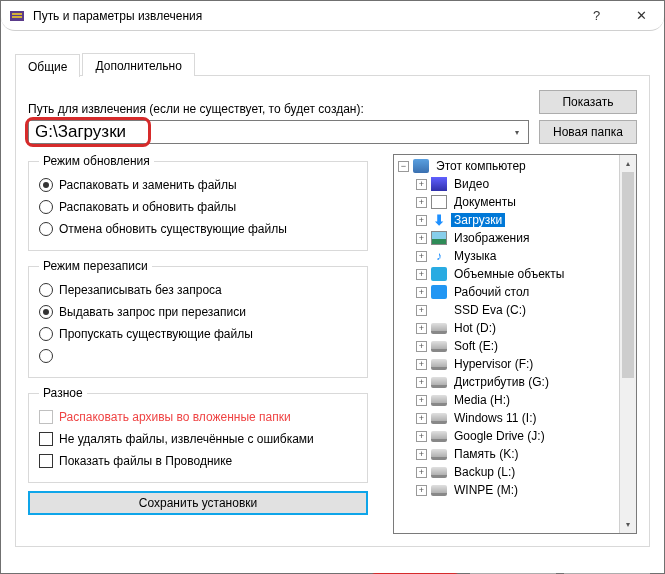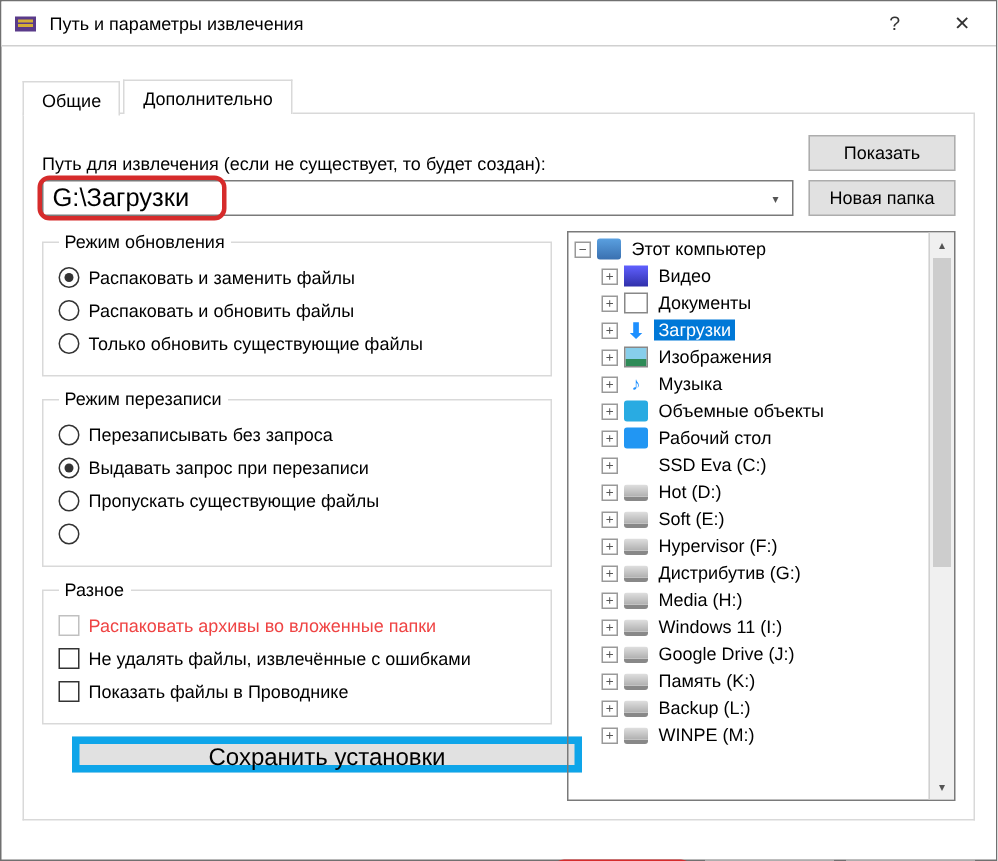--- a/index.html
+++ b/index.html
@@ -1,20 +1,20 @@
 <!DOCTYPE html>
 <html><head>
 <meta charset="utf-8">
 <style>
   * { box-sizing: border-box; font-family: "Segoe UI", Tahoma, sans-serif; }
   html, body { margin: 0; padding: 0; }
   body { background: #fff; font-size: 12px; color: #000; }
 
   .window { width: 665px; height: 574px; background: #fff; border: 1px solid #707070; position: relative; }
-  .titlebar { height: 30px; background: #fff; display: flex; align-items: center; padding-left: 8px; border-bottom: 1px solid #d0d0d0; }
+  .titlebar { height: 30px; background: #fff; display: flex; align-items: center; padding-left: 8px; border-bottom: 1px solid #d0d0d0; border-radius: 14px; }
   .titlebar .icon { width: 16px; height: 16px; margin-right: 8px; }
   .titlebar .title { flex: 1; font-size: 12px; }
   .titlebar .ctrl { width: 45px; height: 29px; display: flex; align-items: center; justify-content: center; color: #333; font-size: 13px; }
 
   .client { padding: 10px 14px 14px 14px; }
 
   .tabs { display: flex; height: 23px; border-bottom: 1px solid #d9d9d9; margin-top: 12px; }
   .tab { padding: 3px 12px 0 12px; border: 1px solid #d9d9d9; border-bottom: none; background: #fff; margin-right: 2px; position: relative; top: 0; height: 23px; line-height: 18px; }
   .tab.active { background: #fff; top: 1px; z-index: 2; }
   .tab-panel { border: 1px solid #d9d9d9; border-top: none; padding: 14px 12px 12px 12px; }
@@ -22,35 +22,35 @@
   .top-row { display: flex; gap: 10px; align-items: flex-end; }
   .path-col { flex: 1; }
   .path-label { margin-bottom: 4px; }
   .path-input-wrap { position: relative; }
   .path-input { width: 100%; height: 24px; border: 1px solid #7a7a7a; padding: 2px 24px 2px 6px; font-size: 17px; }
   .path-highlight { position: absolute; left: -3px; top: -3px; border: 3px solid #d62b2b; border-radius: 8px; height: 30px; width: 126px; pointer-events: none; }
   .dd-arrow { position: absolute; right: 4px; top: 4px; width: 16px; height: 16px; display: flex; align-items: center; justify-content: center; font-size: 8px; color: #555; }
   .side-col { display: flex; flex-direction: column; gap: 6px; }
   .btn { height: 24px; min-width: 98px; border: 1px solid #adadad; background: #e1e1e1; font-size: 12px; padding: 0 12px; cursor: default; }
 
-  .middle { display: flex; gap: 10px; margin-top: 10px; }
+  .middle { display: flex; gap: 25px; margin-top: 10px; }
   .left-col { width: 340px; display: flex; flex-direction: column; gap: 8px; }
   .right-col { flex: 1; }
 
   fieldset { border: 1px solid #d9d9d9; padding: 6px 10px 10px 10px; margin: 0; }
   legend { padding: 0 4px; font-size: 12px; }
 
   .radio-row, .check-row { display: flex; align-items: center; gap: 6px; height: 22px; }
   .radio { width: 14px; height: 14px; border: 1px solid #333; border-radius: 50%; display: inline-flex; align-items: center; justify-content: center; flex-shrink: 0; }
   .radio.checked::after { content: ""; width: 6px; height: 6px; background: #333; border-radius: 50%; }
   .checkbox { width: 14px; height: 14px; border: 1px solid #333; display: inline-block; flex-shrink: 0; }
   .disabled { color: #ef4444; }
   .disabled .checkbox { border-color: #c0c0c0; }
 
-  .save-btn { width: 100%; height: 24px; border: 5px solid #0ea5e9; background: #e1e1e1; font-size: 16px; margin-left: 20px; }
+  .save-btn { width: 100%; height: 24px; border: 2px solid #0ea5e9; background: #e1e1e1; font-size: 12px; }
 
   .tree-pane { border: 1px solid #7a7a7a; height: 380px; overflow: hidden; display: flex; flex-direction: column; }
   .tree-scroll { flex: 1; overflow-y: auto; padding: 2px 0; }
   .tree ul { list-style: none; margin: 0; padding: 0 0 0 18px; }
   .tree > ul { padding-left: 4px; }
   .tree li { position: relative; }
   .node-row { display: flex; align-items: center; height: 18px; gap: 4px; white-space: nowrap; padding-right: 6px; }
   .expander { width: 11px; height: 11px; border: 1px solid #999; display: inline-flex; align-items: center; justify-content: center; font-size: 9px; line-height: 1; color: #555; background: #fff; flex-shrink: 0; }
   .node-icon { width: 16px; height: 14px; flex-shrink: 0; display: inline-flex; align-items: center; justify-content: center; }
   .node-label { padding: 0 3px; }
@@ -131,21 +131,21 @@
                 <div class="radio-row">
                   <span class="radio checked"></span>
                   <span>Распаковать и заменить файлы</span>
                 </div>
                 <div class="radio-row">
                   <span class="radio"></span>
                   <span>Распаковать и обновить файлы</span>
                 </div>
                 <div class="radio-row">
                   <span class="radio"></span>
-                  <span>Только обновить существующие файлы</span>
+                  <span>Отмена обновить существующие файлы</span>
                 </div>
               </div>
           </fieldset>
 
           <fieldset>
             <legend>Режим перезаписи</legend>
             <div id="overwrite-radios">
                 <div class="radio-row">
                   <span class="radio"></span>
                   <span>Перезаписывать без запроса</span>

